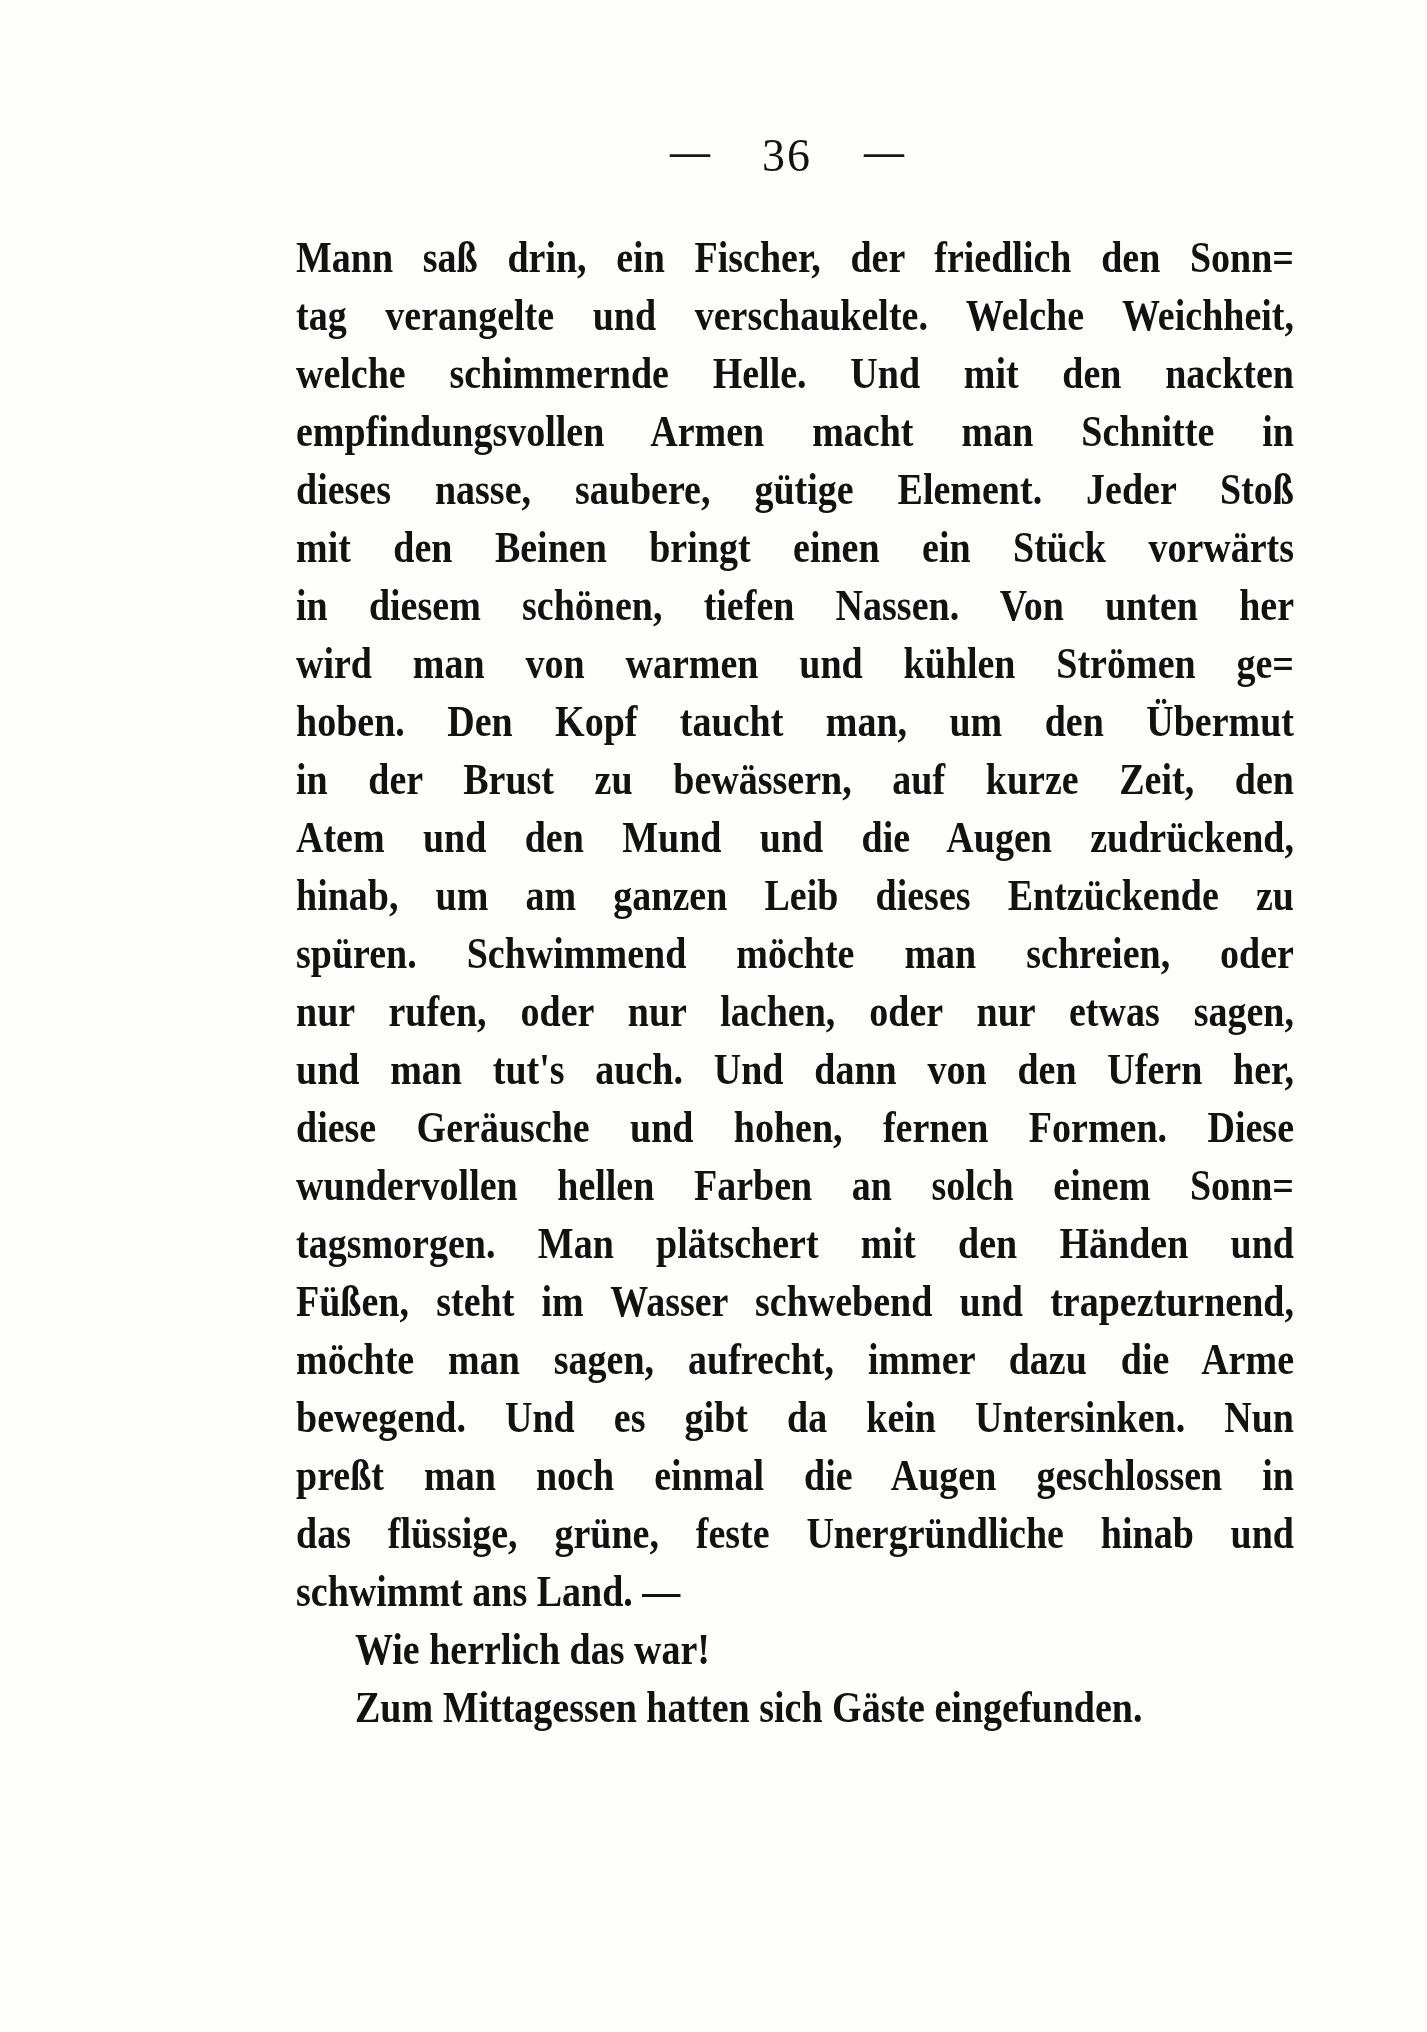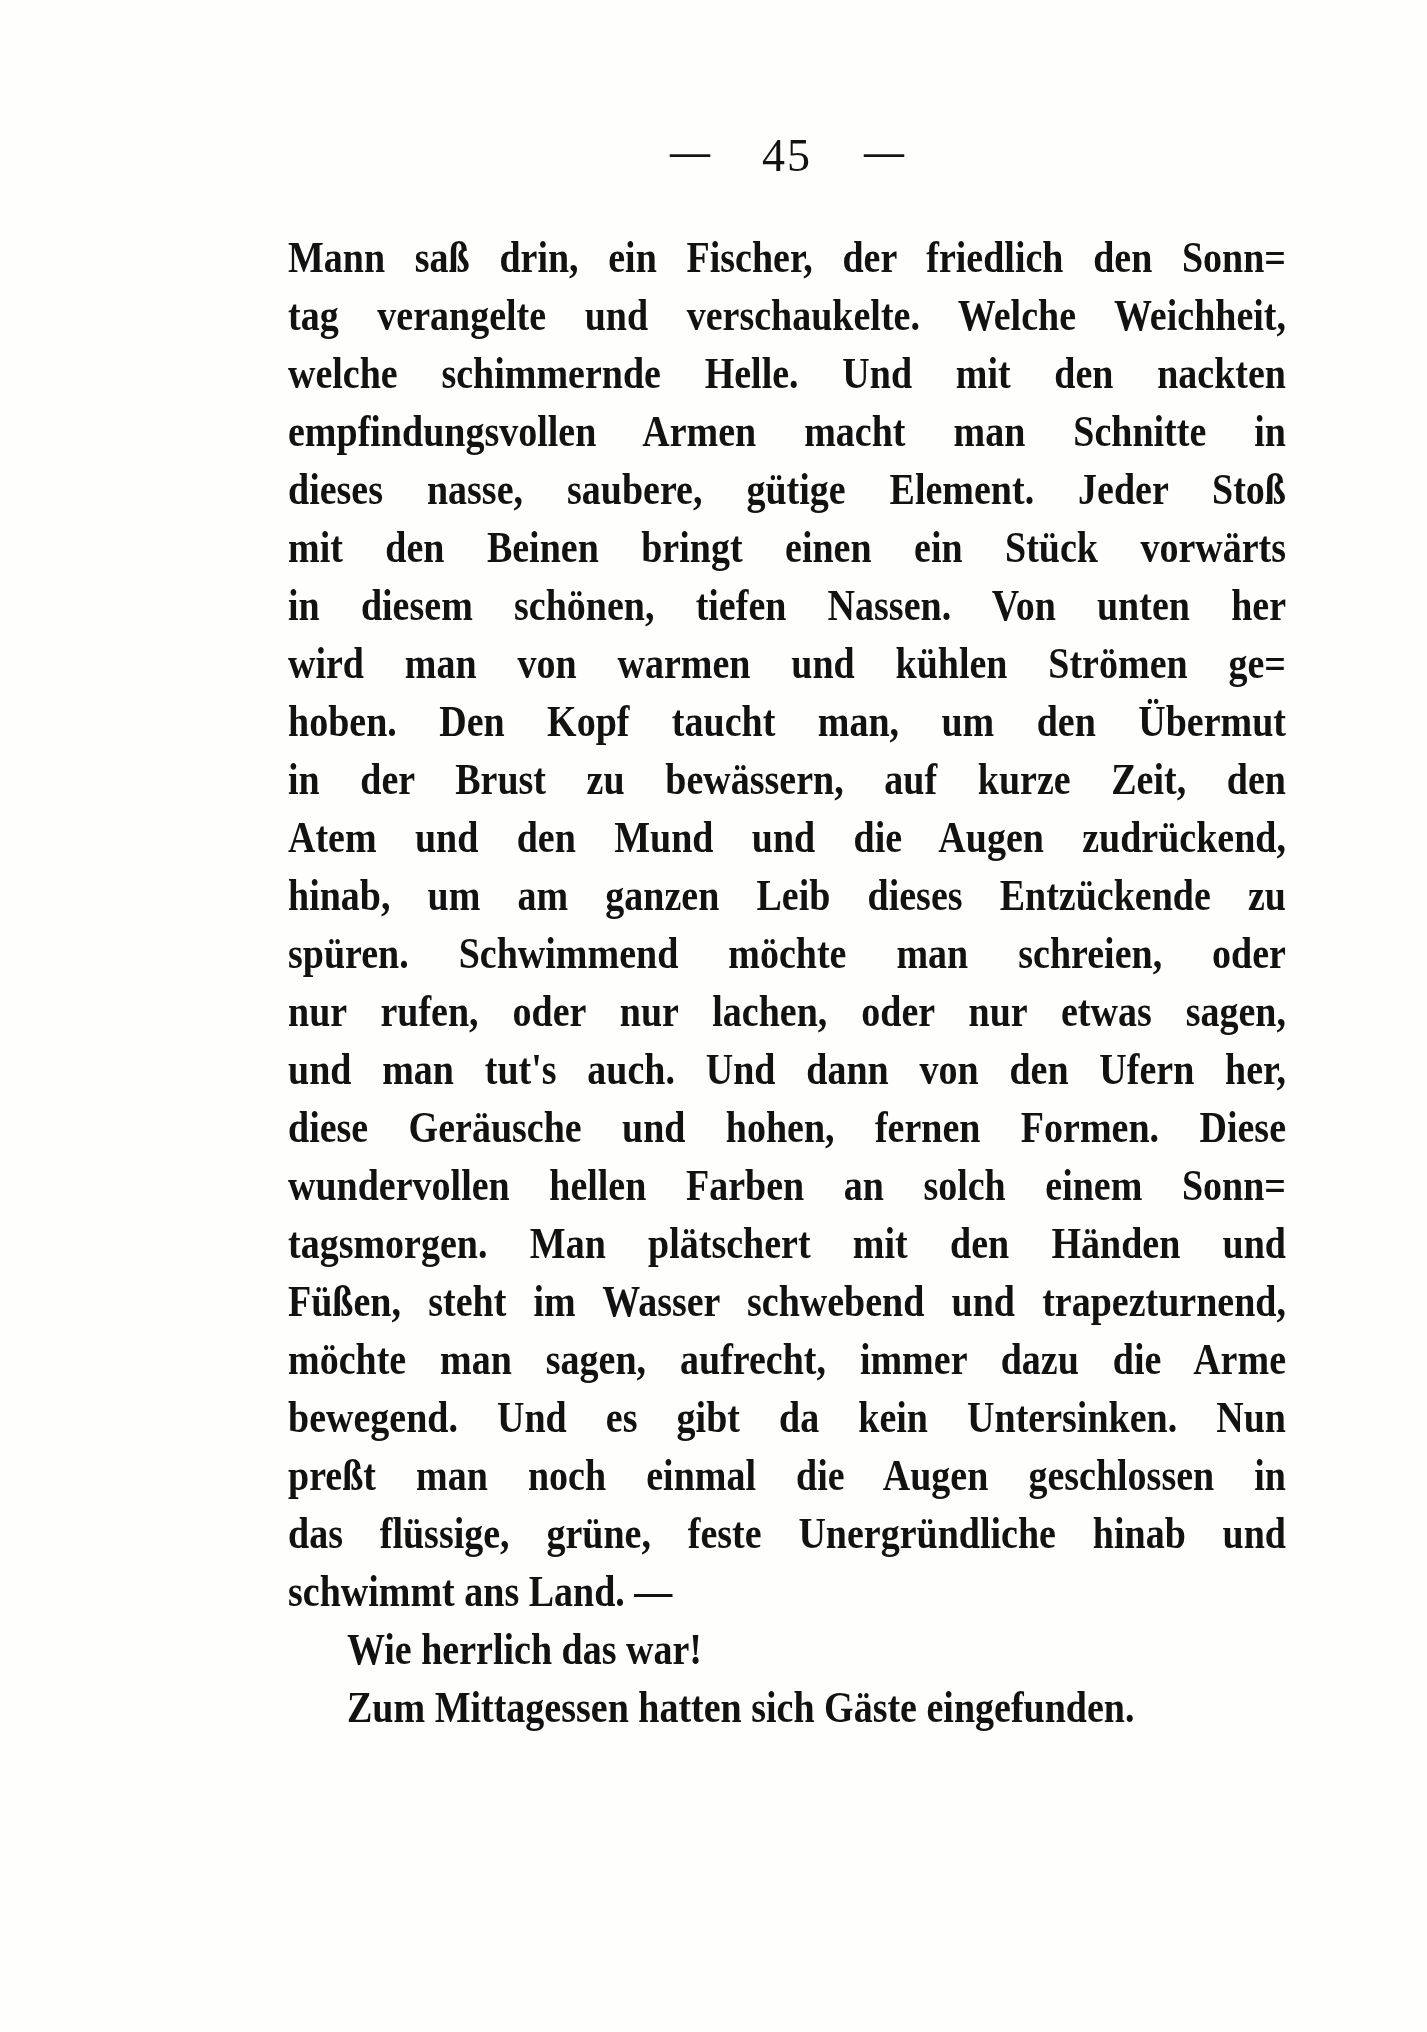--- a/index.html
+++ b/index.html
@@ -30,21 +30,21 @@
   .header .pagenum {
     font-size: 46px;
     font-weight: normal;
     letter-spacing: 2px;
     margin: 0 52px;
     color: #121212;
   }
   .textblock {
     position: absolute;
     top: 228px;
-    left: 288px;
+    left: 296px;
     width: 998px;
   }
   .line {
     height: 58px;
     line-height: 58px;
     font-size: 38px;
     font-weight: bold;
     font-family: "Liberation Serif", serif;
     color: #121212;
     text-align: justify;
@@ -59,21 +59,21 @@
   .line.indent {
     padding-left: 59px;
   }
 </style>
 </head>
 <body>
 
 <div class="page">
 
   <div class="header">
-    <span class="dash">—</span><span class="pagenum">45</span><span class="dash">—</span>
+    <span class="dash">—</span><span class="pagenum">36</span><span class="dash">—</span>
   </div>
 
   <div class="textblock">
 
   <div class="line">Mann saß drin, ein Fischer, der friedlich den Sonn=</div>
       <div class="line">tag verangelte und verschaukelte. Welche Weichheit,</div>
       <div class="line">welche schimmernde Helle. Und mit den nackten</div>
       <div class="line">empfindungsvollen Armen macht man Schnitte in</div>
       <div class="line">dieses nasse, saubere, gütige Element. Jeder Stoß</div>
       <div class="line">mit den Beinen bringt einen ein Stück vorwärts</div>

